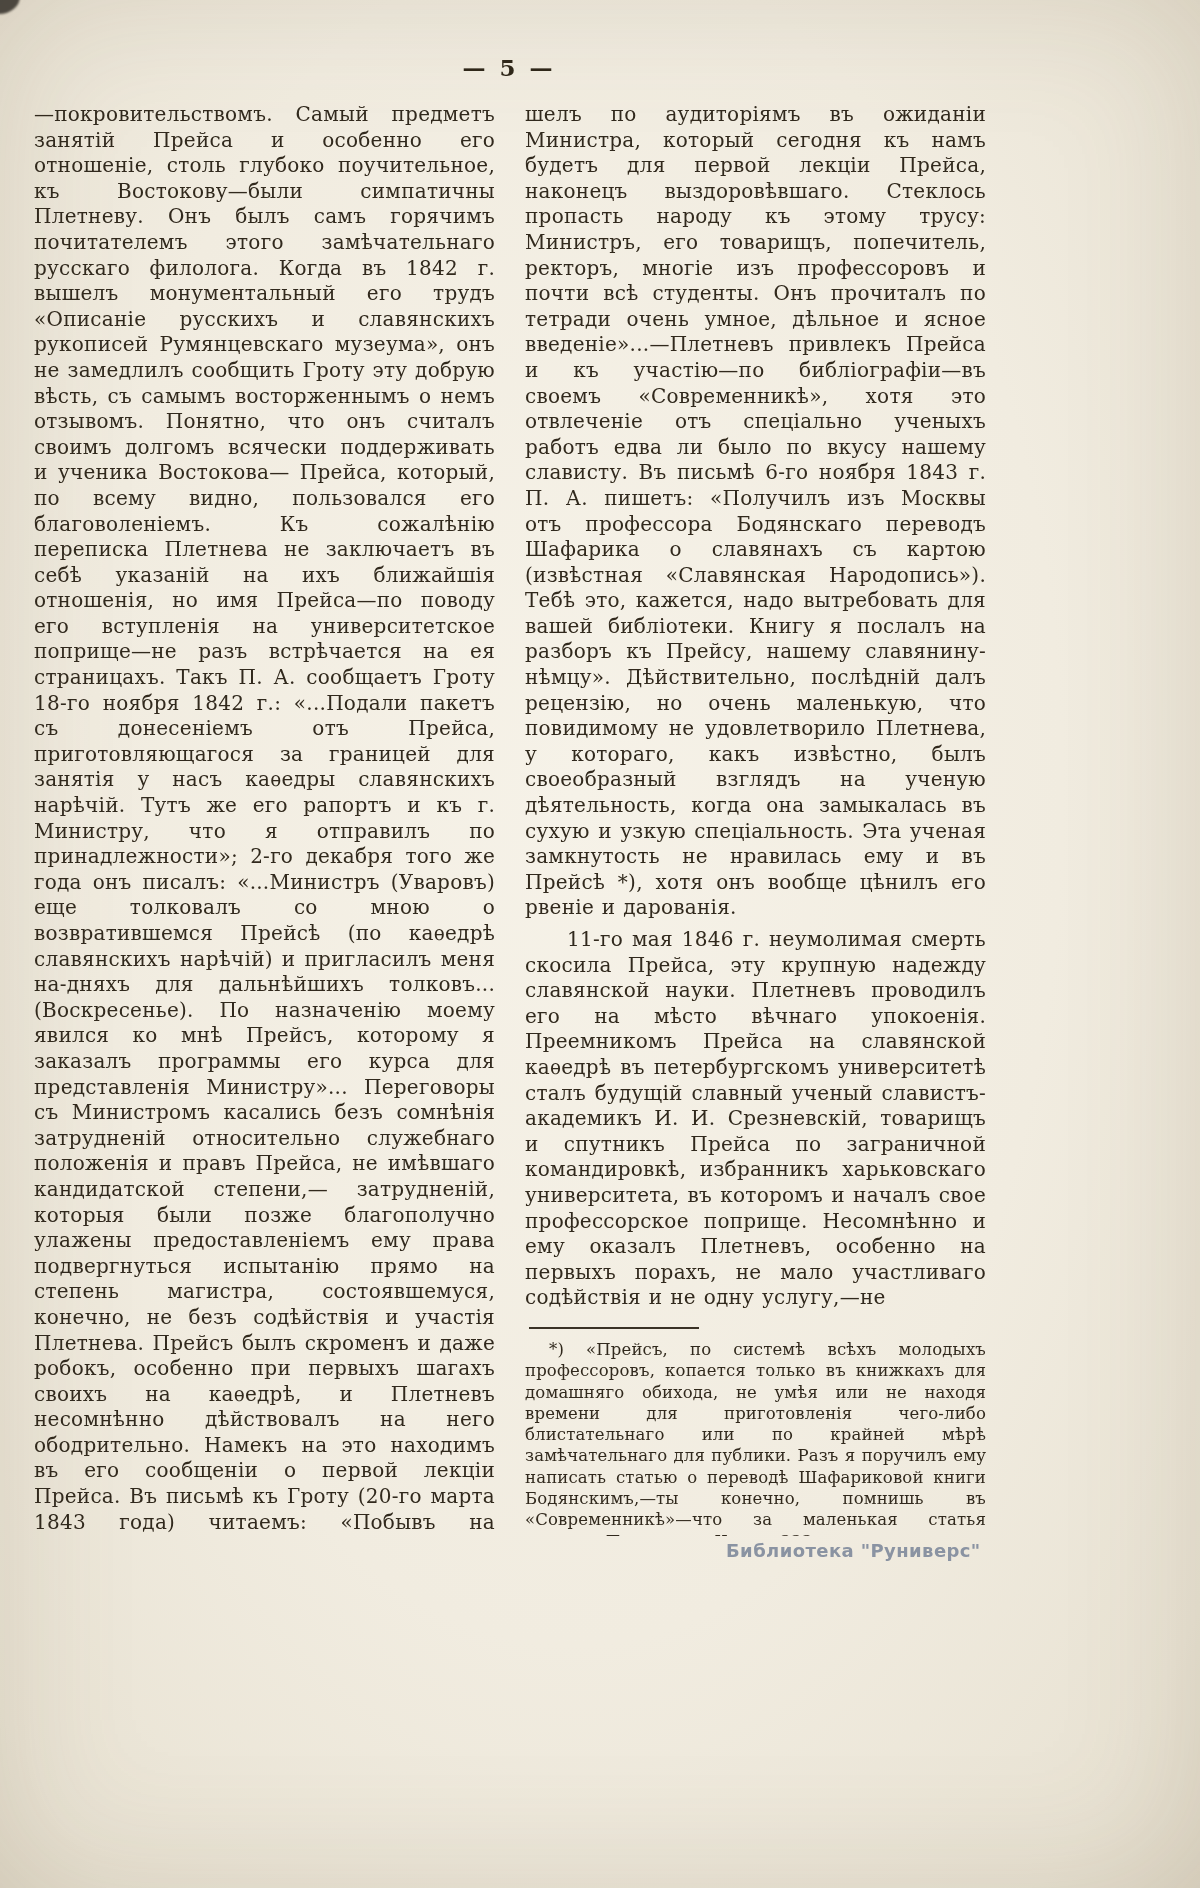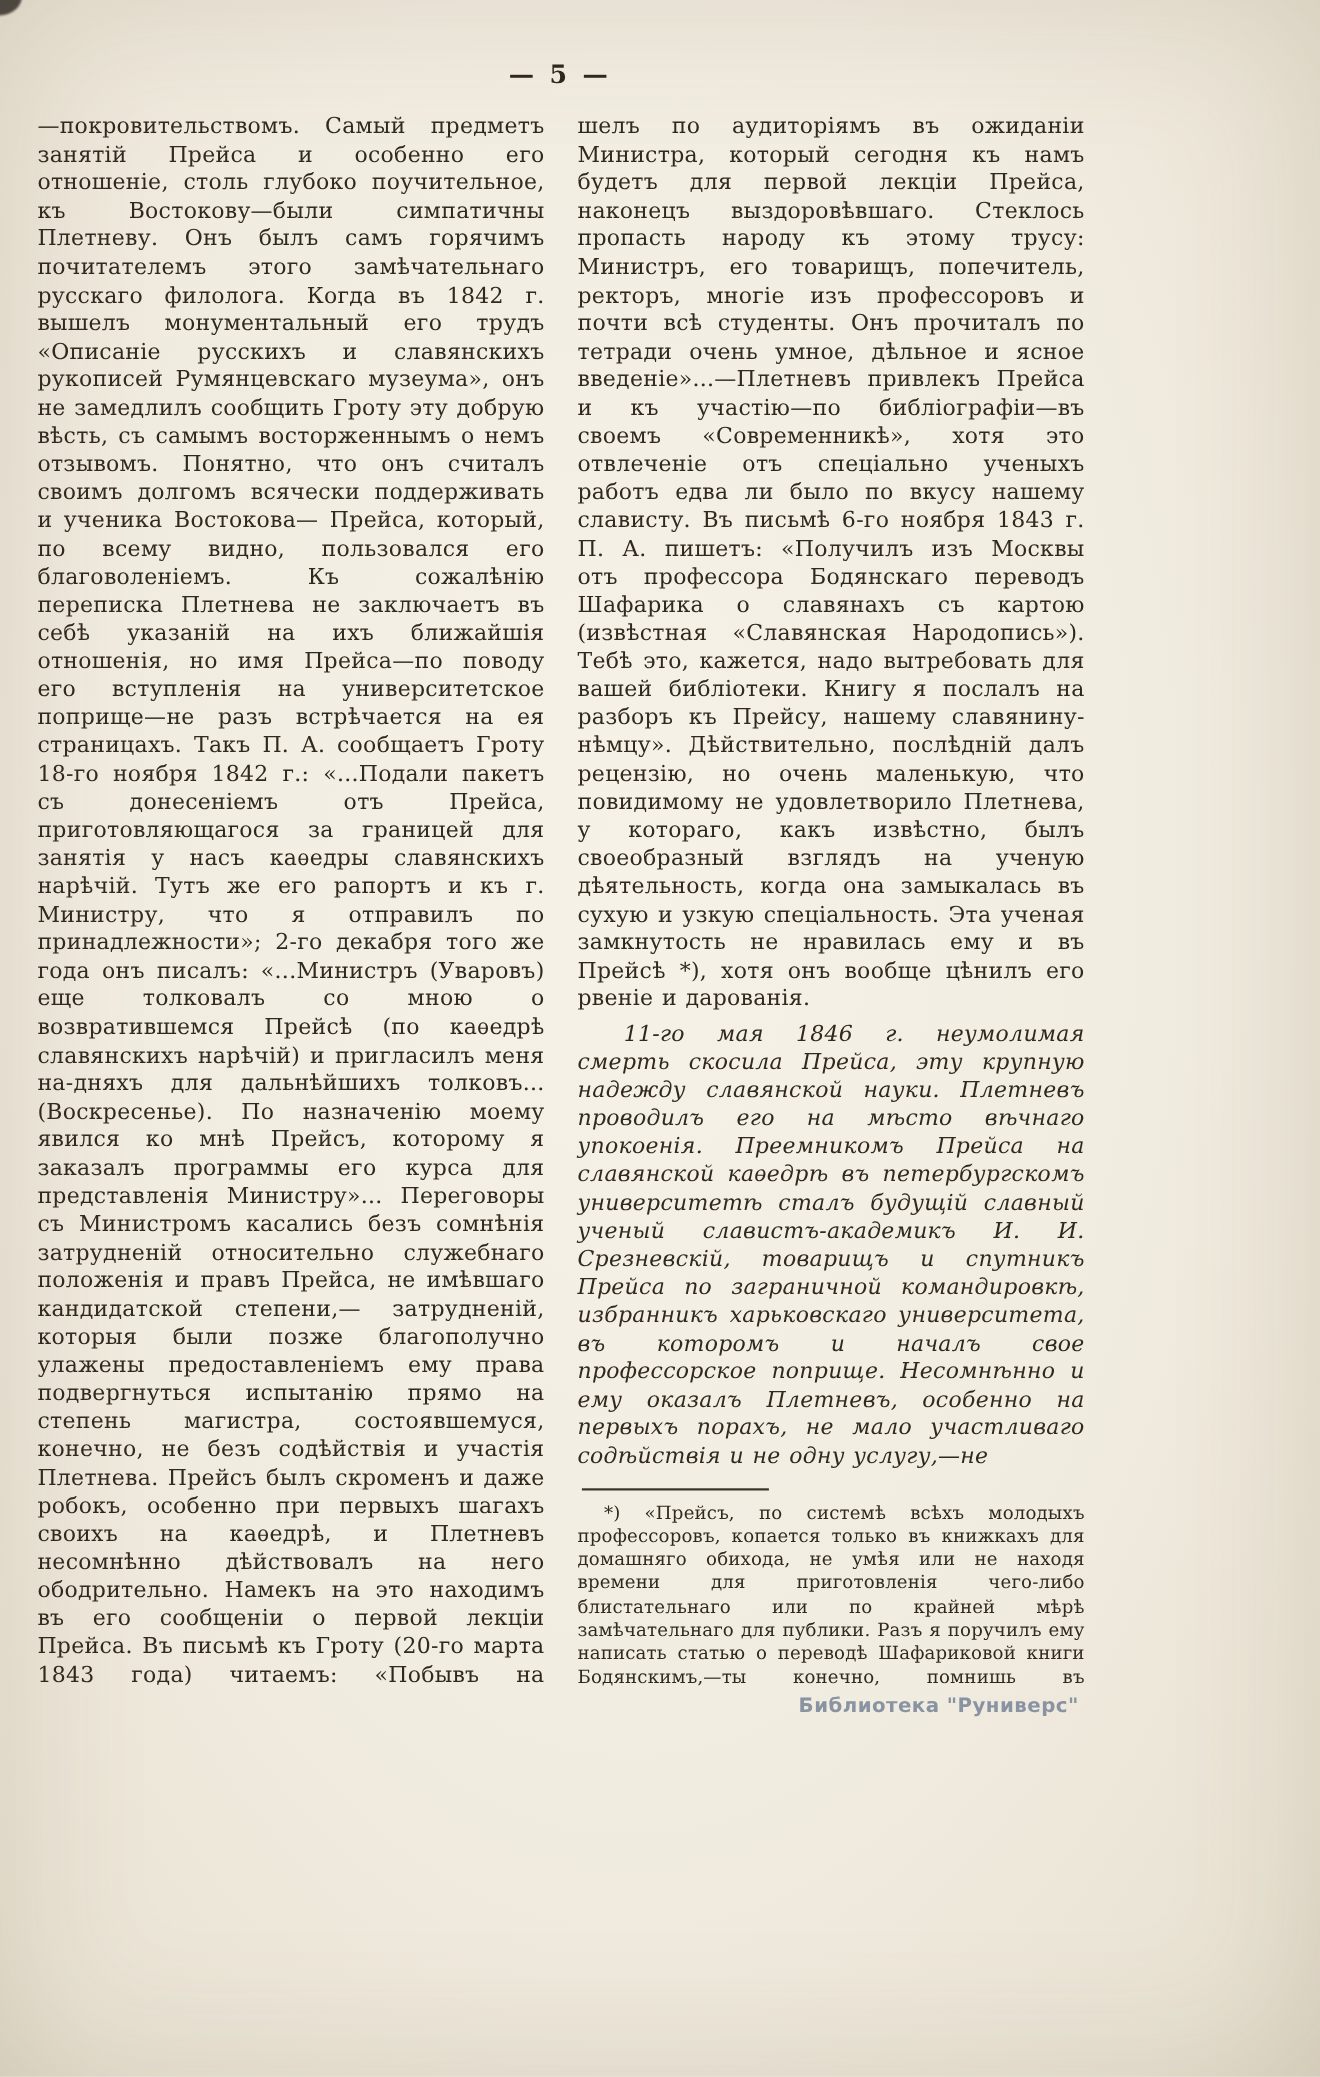--- a/index.html
+++ b/index.html
@@ -60,21 +60,20 @@
     text-align: justify;
     letter-spacing: 0.25px;
     word-spacing: 1.2px;
   }
   .col p {
     margin: 0;
   }
   .para-new {
     text-indent: 42px;
     margin-top: 6px !important;
-    font-style: italic;
   }
   .footnote-sep {
     width: 170px;
     border: 0;
     border-top: 2px solid #3a3226;
     margin: 16px 0 10px 4px;
   }
   .footnote {
     font-size: 16.5px;
     line-height: 21.3px;

